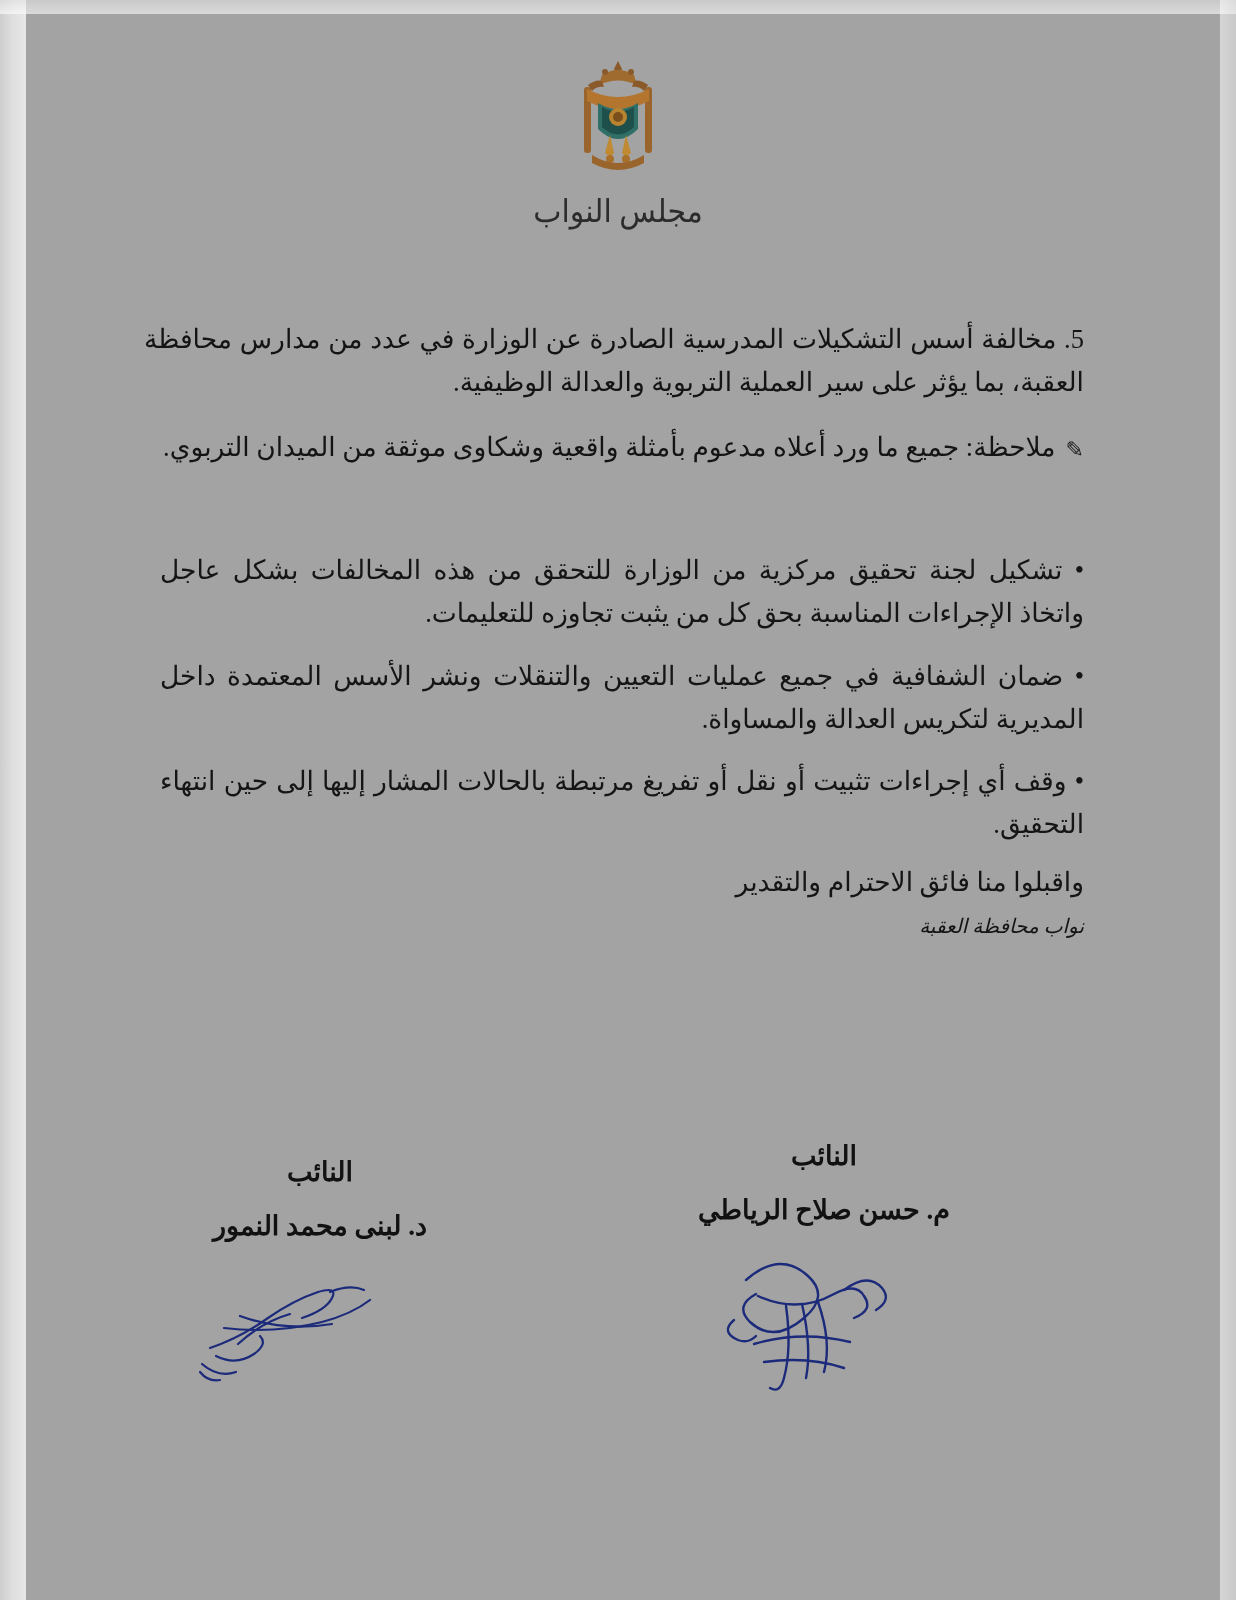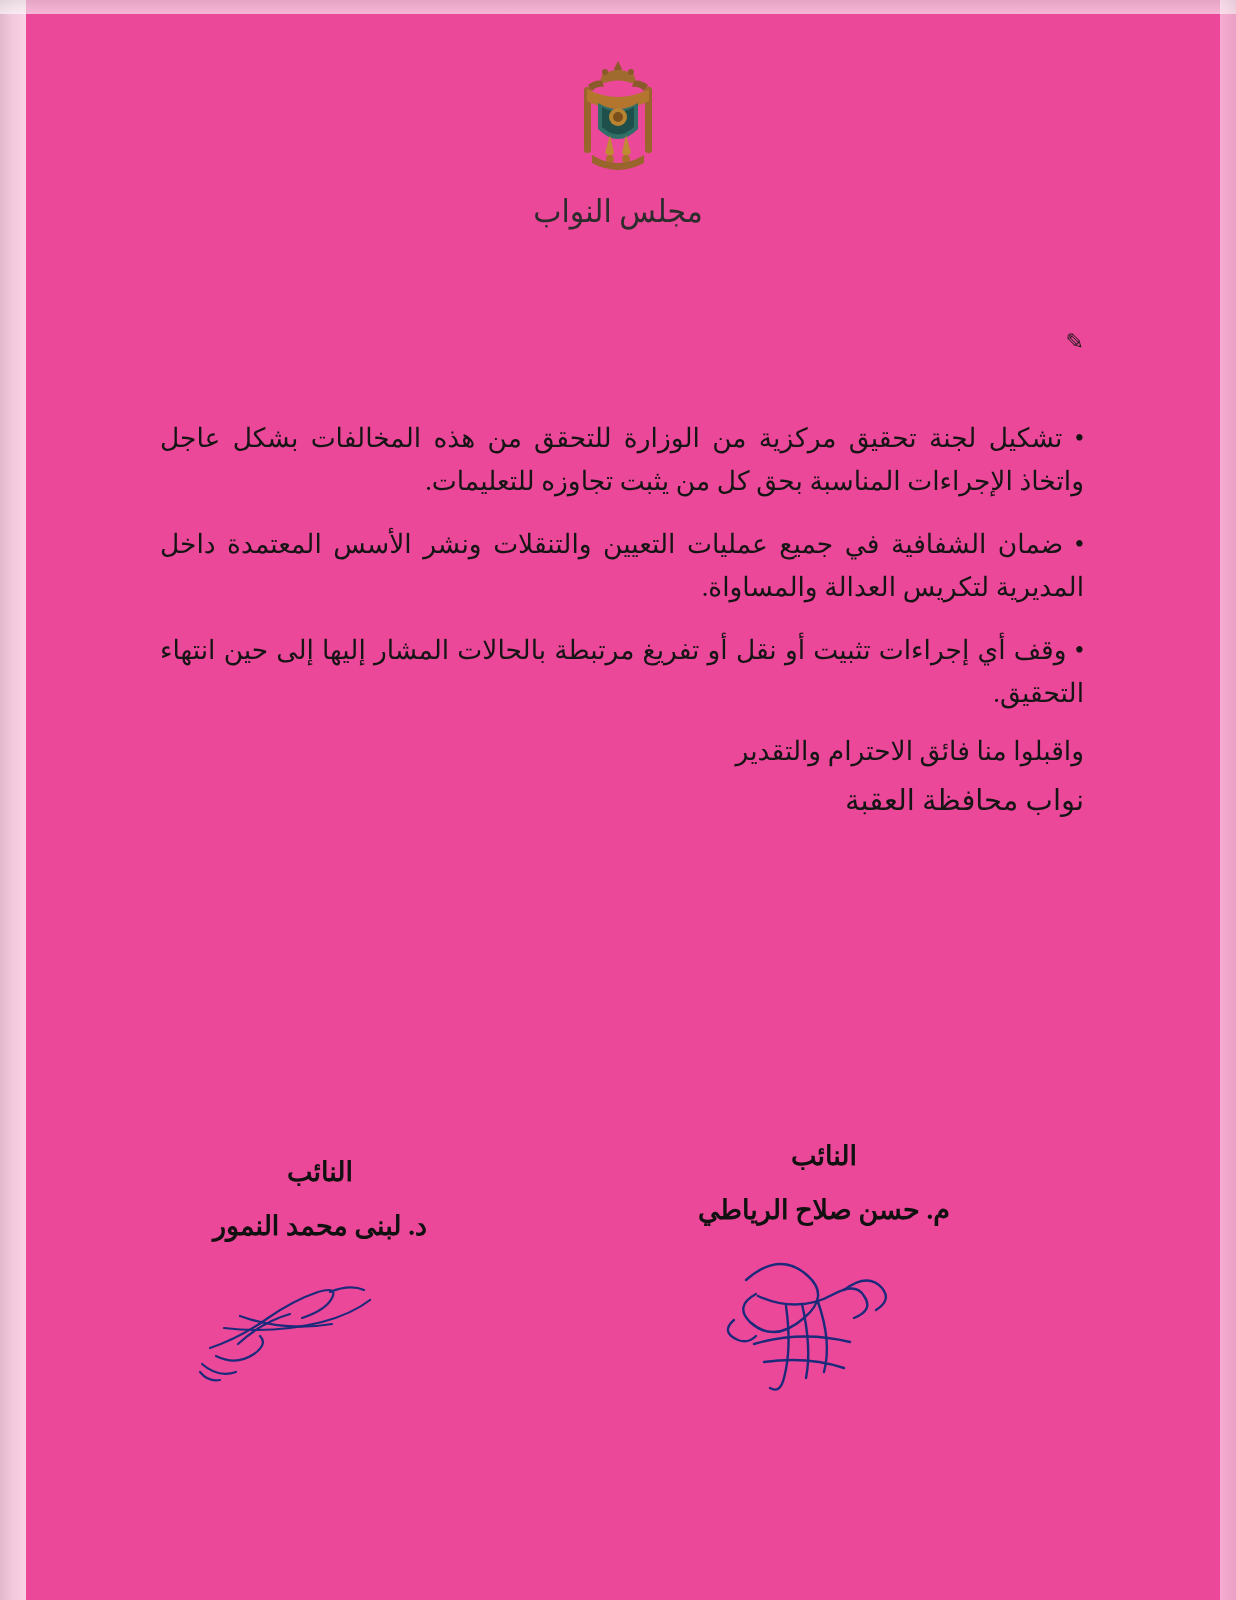--- a/index.html
+++ b/index.html
@@ -4,21 +4,21 @@
 <style>
   html, body {
     margin: 0;
     padding: 0;
     background: #ffffff;
   }
   .page {
     position: relative;
     width: 1236px;
     height: 1600px;
-    background: #ec4899;
+    background: #a3a3a3;
     overflow: hidden;
     font-family: "Liberation Serif", "DejaVu Serif", serif;
     color: #151515;
   }
   
   .scan-edge-left {
     position: absolute;
     left: 0; top: 0;
     width: 26px; height: 1600px;
     background: linear-gradient(90deg, #dcdcdc 0%, #f2f2f2 45%, #ffffff 100%);
@@ -98,24 +98,25 @@
     font-size: 26.5px;
     line-height: 1.62;
     margin: 0 0 20px 16px;
   }
   .closing {
     font-size: 26.5px;
     text-align: right;
     margin: 14px 0 16px 0;
   }
   .deputies-line {
-    font-size: 29px;
+    font-size: 20px;
     text-align: left;
     margin: 0 0 10px 0;
     padding-left: 18px;
+    font-style: italic;
   }
 
   
   .sigblock {
     position: absolute;
     top: 1140px;
     left: 0;
     width: 1144px;
     height: 440px;
   }
@@ -182,23 +183,25 @@
         <circle cx="68" cy="104" r="4" fill="#a8702a"></circle>
 
         <path d="M34 100 q26 16 52 0 l0 8 q-26 14 -52 0 z" fill="#9a652c"></path>
       </svg>
     </div>
     <div class="org-name">مجلس النواب</div>
   </div>
 
   <div class="body">
 
+    <p class="para">5. مخالفة أسس التشكيلات المدرسية الصادرة عن الوزارة في عدد من مدارس محافظة العقبة، بما يؤثر على سير العملية التربوية والعدالة الوظيفية.</p>
 
     <div class="note-row">
       <span class="note-mark">✎</span>
+      <p class="para note-text">ملاحظة: جميع ما ورد أعلاه مدعوم بأمثلة واقعية وشكاوى موثقة من الميدان التربوي.</p>
     </div>
 
     <div class="gap-lg"></div>
 
 
     <p class="bullet-para">• تشكيل لجنة تحقيق مركزية من الوزارة للتحقق من هذه المخالفات بشكل عاجل واتخاذ الإجراءات المناسبة بحق كل من يثبت تجاوزه للتعليمات.</p>
     <p class="bullet-para">• ضمان الشفافية في جميع عمليات التعيين والتنقلات ونشر الأسس المعتمدة داخل المديرية لتكريس العدالة والمساواة.</p>
     <p class="bullet-para">• وقف أي إجراءات تثبيت أو نقل أو تفريغ مرتبطة بالحالات المشار إليها إلى حين انتهاء التحقيق.</p>
 
     <p class="closing">واقبلوا منا فائق الاحترام والتقدير</p>

